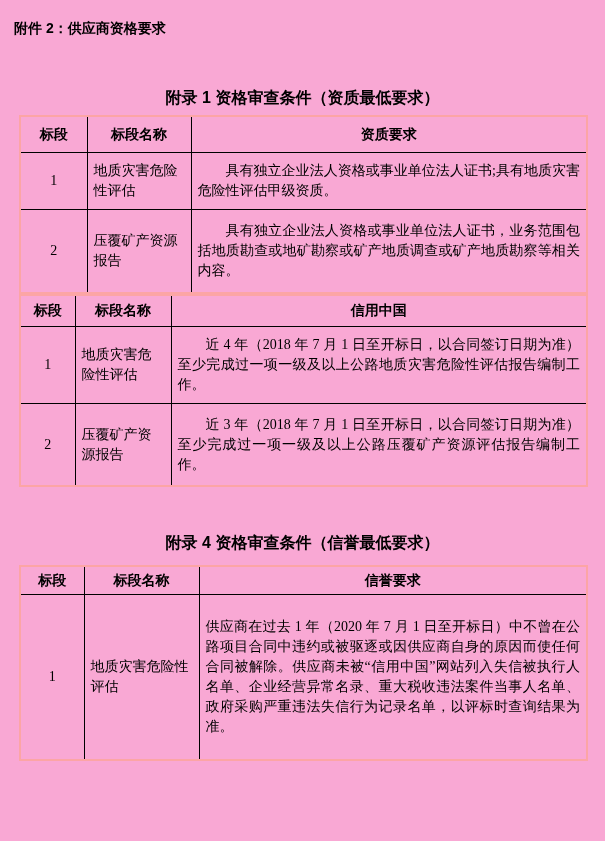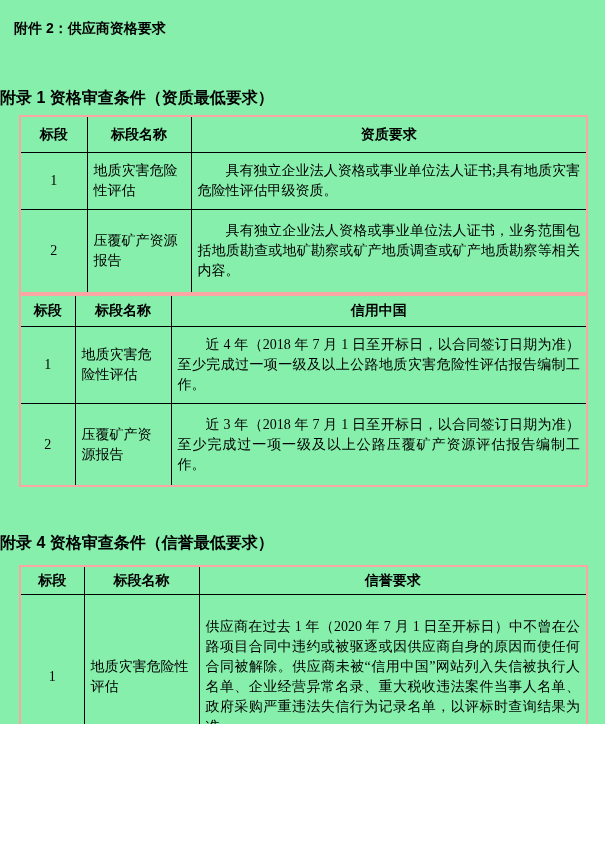--- a/index.html
+++ b/index.html
@@ -3,41 +3,42 @@
 <meta charset="utf-8">
 <style>
   html, body {
     margin: 0;
     padding: 0;
     background: #ffffff;
   }
   .page {
     position: relative;
     width: 605px;
-    height: 724px;
-    background: #86efac;
+    height: 841px;
+    background: #f9a8d4;
     color: #000000;
     font-family: "Liberation Serif", "DejaVu Serif", serif;
     overflow: hidden;
   }
   .doc-title {
     margin: 0;
     padding: 20px 0 0 14px;
     font-family: "Liberation Sans", "DejaVu Sans", sans-serif;
     font-weight: bold;
     font-size: 14px;
     line-height: 17px;
     text-align: left;
   }
   .appendix-title {
     margin: 0;
     font-family: "Liberation Sans", "DejaVu Sans", sans-serif;
     font-weight: bold;
     font-size: 16px;
     line-height: 20px;
+    text-align: center;
   }
   .appendix-title.a1 { margin-top: 51px; margin-bottom: 7px; }
   .appendix-title.a2 { margin-top: 26px; margin-bottom: 12px; }
   .appendix-title.a3 { margin-top: 46px; margin-bottom: 12px; }
 
   table.qual-table {
     border-collapse: collapse;
     table-layout: fixed;
     margin-left: 19px;
     width: 567px;

